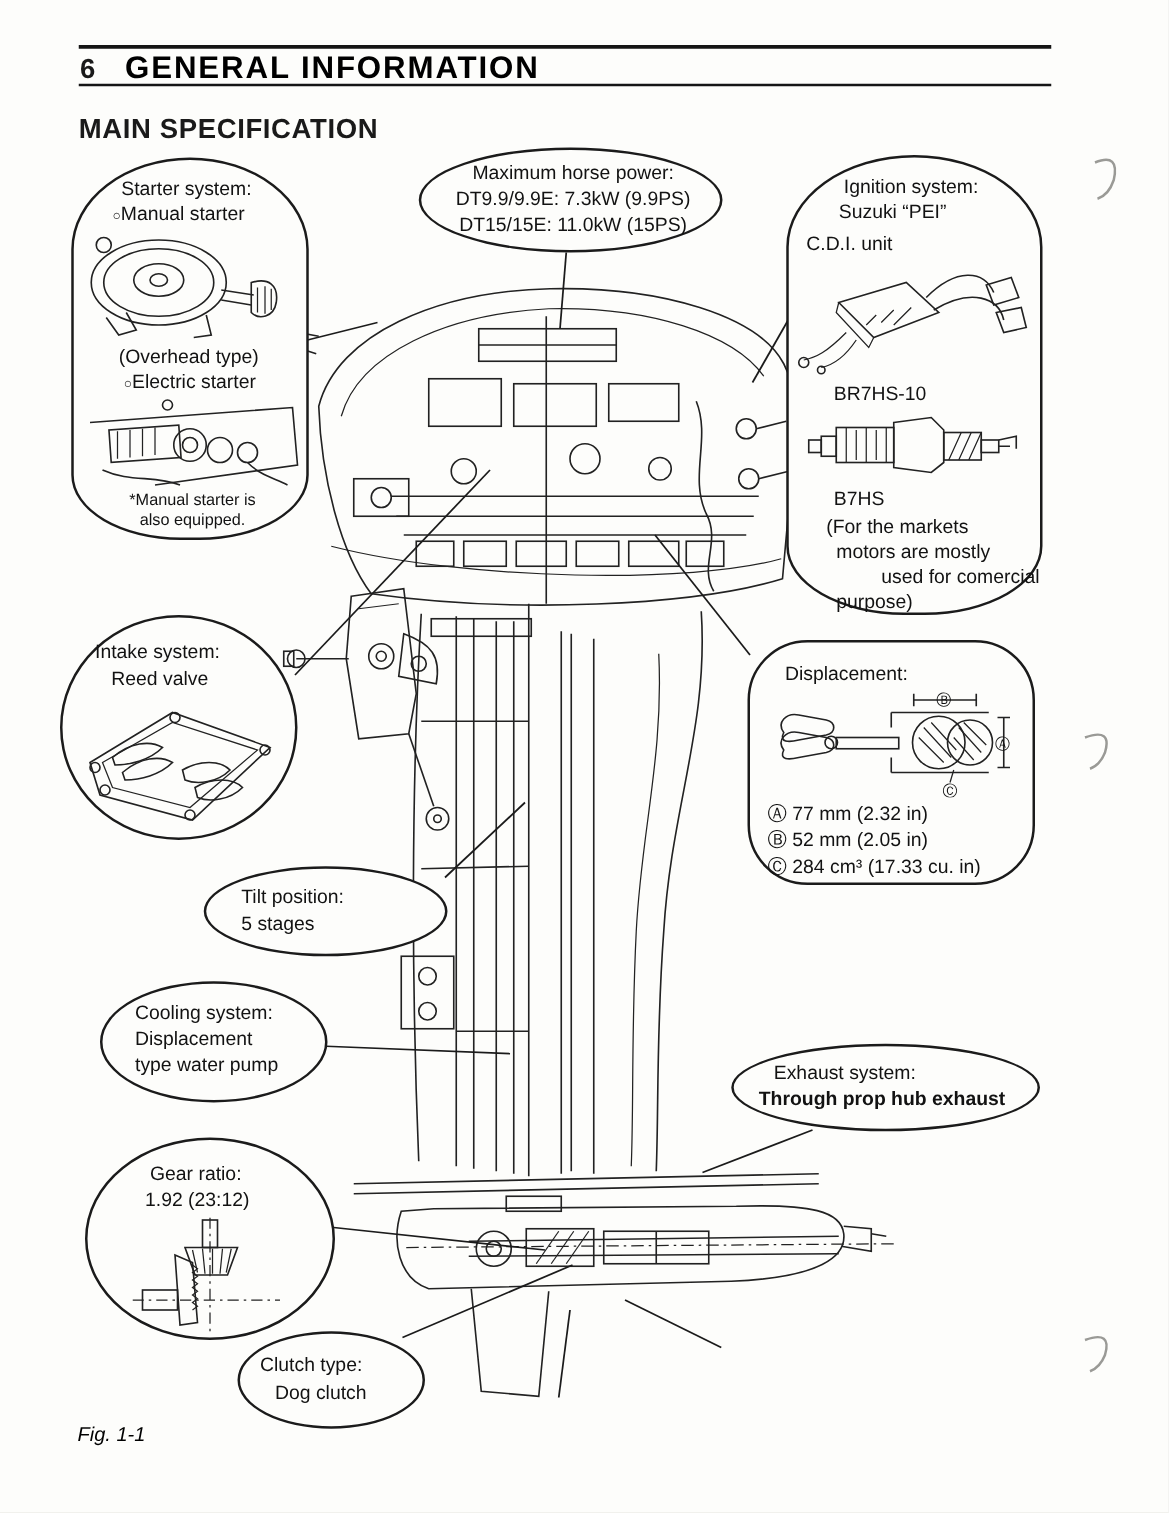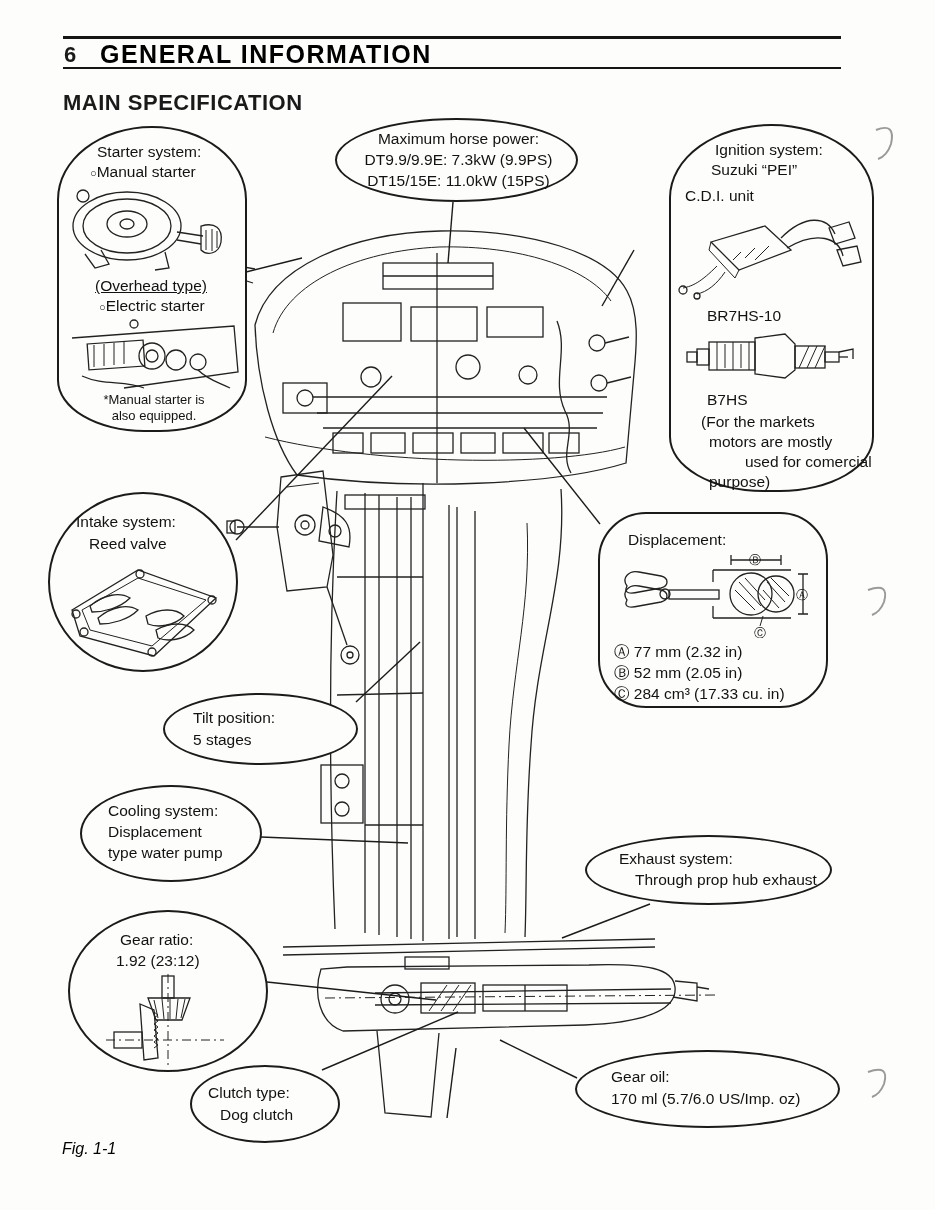--- a/index.html
+++ b/index.html
@@ -145,21 +145,21 @@
         <ellipse cx="62" cy="42" rx="44" ry="27"></ellipse>
       <ellipse cx="62" cy="40" rx="20" ry="13"></ellipse>
         <ellipse cx="62" cy="40" rx="7" ry="5"></ellipse>
       <path d="M20,70 L30,84 L44,80 L36,66"></path>
         <path d="M100,68 L104,84 L90,86"></path>
       <path d="M112,48 L138,52 M112,56 L136,60"></path>
       <path d="M136,42 C150,38 158,44 156,58 C154,70 142,72 136,66 Z"></path>
       <path d="M141,46 L141,66 M147,45 L147,67 M152,47 L152,64" stroke-width="1"></path>
       <circle cx="18" cy="12" r="6"></circle>
     </svg>
-    <div class="t" style="left:36px;top:148px;text-decoration:underline;">(Overhead type)</div>
+    <div class="t" style="left:36px;top:148px;">(Overhead type)</div>
     <div class="t" style="left:40px;top:168px;"><span style="font-size:11px;">○</span><span>Electric starter</span></div>
     <svg class="ill" style="left:5px;top:190px;" width="178" height="72" viewBox="0 0 178 72" fill="none" stroke="#222" stroke-width="1.3">
       <path d="M8,20 L170,8 L174,54 L60,70"></path>
       <rect x="24" y="24" width="56" height="26" transform="rotate(-4 52 37)"></rect>
       <path d="M30,27 L30,49 M40,26 L40,48 M50,25 L50,47 M60,24 L60,46" stroke-width="1"></path>
       <circle cx="88" cy="38" r="13"></circle>
         <circle cx="88" cy="38" r="6"></circle>
       <circle cx="112" cy="42" r="10"></circle>
         <circle cx="134" cy="44" r="8"></circle>
       <path d="M18,58 C40,68 60,62 80,70 M134,52 C144,62 154,64 166,70"></path>
@@ -170,21 +170,21 @@
       <span>also equipped.</span>
     </div>
   </div>
 
   <div class="bubble" style="left:335px;top:118px;width:243px;height:84px;border-radius:50%;">
     <div class="t tc" style="left:0;top:9px;width:243px;">Maximum horse power:</div>
     <div class="t tc" style="left:0;top:30px;width:243px;">DT9.9/9.9E: 7.3kW (9.9PS)</div>
     <div class="t tc" style="left:0;top:51px;width:243px;">DT15/15E: 11.0kW (15PS)</div>
   </div>
 
-  <div class="bubble" style="left:669px;top:124px;width:205px;height:368px;border-radius:50% 50% 46% 46% / 20% 20% 15% 15%;padding-left:11px;">
+  <div class="bubble" style="left:629px;top:124px;width:205px;height:368px;border-radius:50% 50% 46% 46% / 20% 20% 15% 15%;padding-left:11px;">
     <div class="t" style="left:44px;top:14px;">Ignition system:</div>
     <div class="t" style="left:40px;top:34px;">Suzuki “PEI”</div>
     <div class="t" style="left:14px;top:60px;">C.D.I. unit</div>
     <svg class="ill" style="left:6px;top:82px;" width="192" height="94" viewBox="0 0 192 94" fill="none" stroke="#222" stroke-width="1.3">
       <path d="M34,34 L88,18 L114,42 L62,62 Z"></path>
       <path d="M62,62 L58,70 L32,42 L34,34" stroke-width="1"></path>
       <path d="M68,50 L78,40 M78,52 L92,38 M56,52 L64,44" stroke-width="1"></path>
       <path d="M104,30 C128,6 150,8 158,26"></path>
       <path d="M110,40 C140,22 162,30 166,48"></path>
       <path d="M152,20 L172,14 L178,30 L158,36 Z"></path>
@@ -262,21 +262,21 @@
   </div>
 
   <div class="bubble" style="left:80px;top:785px;width:182px;height:97px;border-radius:50%;">
     <div class="t" style="left:26px;top:14px;">Cooling system:</div>
     <div class="t" style="left:26px;top:35px;">Displacement</div>
     <div class="t" style="left:26px;top:56px;">type water pump</div>
   </div>
 
   <div class="bubble" style="left:585px;top:835px;width:247px;height:70px;border-radius:50%;">
     <div class="t" style="left:32px;top:12px;">Exhaust system:</div>
-    <div class="t" style="left:48px;top:33px;">Through prop hub exhaust</div>
+    <div class="t" style="left:20px;top:33px;font-weight:bold;">Through prop hub exhaust</div>
   </div>
 
   <div class="bubble" style="left:68px;top:910px;width:200px;height:162px;border-radius:50%;">
     <div class="t" style="left:50px;top:18px;">Gear ratio:</div>
     <div class="t" style="left:46px;top:39px;">1.92 (23:12)</div>
     <svg class="ill" style="left:36px;top:62px;" width="122" height="94" viewBox="0 0 122 94" fill="none" stroke="#222" stroke-width="1.3">
       <rect x="56" y="2" width="12" height="22"></rect>
       <path d="M42,24 L84,24 L76,46 L50,46 Z"></path>
       <path d="M48,26 L52,44 M56,25 L58,45 M64,25 L64,45 M72,25 L70,45 M79,25 L75,44" stroke-width="1"></path>
       <path d="M34,30 L48,36 L52,84 L38,86 Z"></path>
@@ -285,20 +285,16 @@
       <line x1="0" y1="66" x2="118" y2="66" stroke-dasharray="9,4,2,4" stroke-width="1"></line>
       <line x1="62" y1="0" x2="62" y2="92" stroke-dasharray="9,4,2,4" stroke-width="1"></line>
     </svg>
   </div>
 
   <div class="bubble" style="left:190px;top:1065px;width:150px;height:78px;border-radius:50%;">
     <div class="t" style="left:16px;top:16px;">Clutch type:</div>
     <div class="t" style="left:28px;top:38px;">Dog clutch</div>
   </div>
 
-  <div class="bubble" style="left:575px;top:1050px;width:265px;height:78px;border-radius:50%;">
-    <div class="t" style="left:34px;top:15px;">Gear oil:</div>
-    <div class="t" style="left:34px;top:37px;">170 ml (5.7/6.0 US/Imp. oz)</div>
-  </div>
 
   <div class="fig" style="left:62px;top:1140px;">Fig. 1-1</div>
 
 </div>
 
 </body></html>

